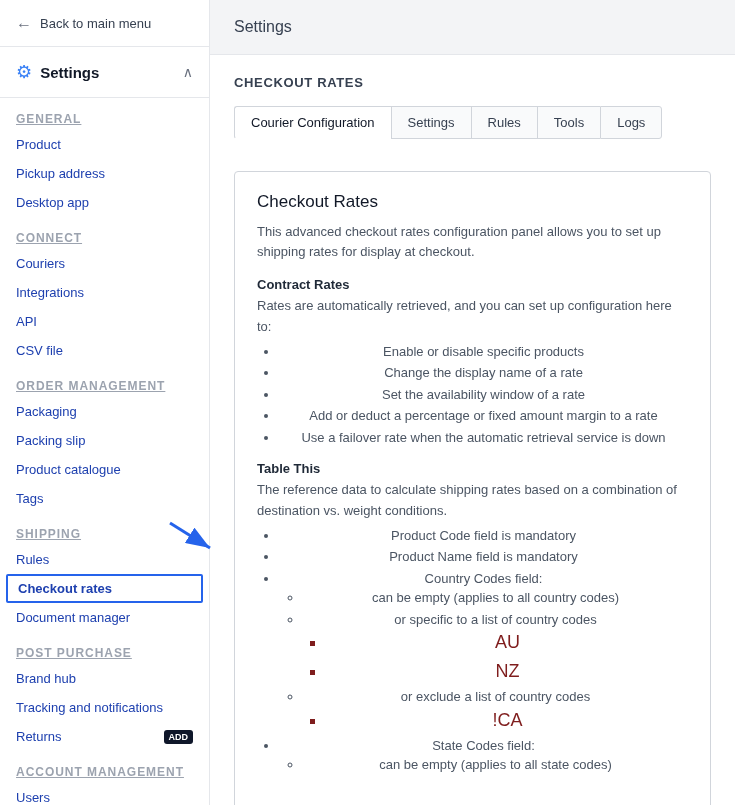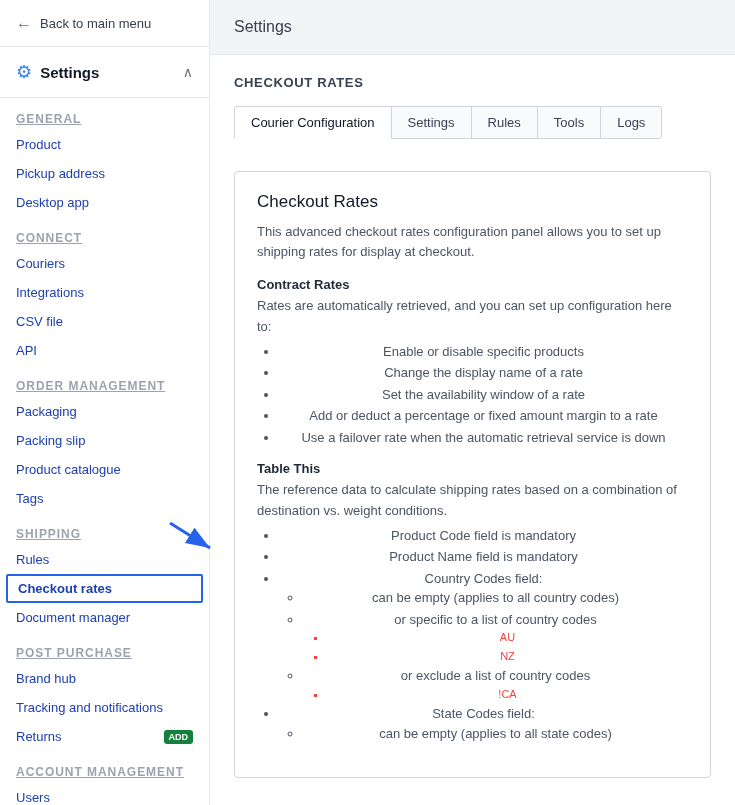--- a/index.html
+++ b/index.html
@@ -79,21 +79,21 @@
     .sidebar-item.active {
       color: #1e40af;
       font-weight: 600;
       border: 2px solid #2563eb;
       background: #fff;
       border-radius: 2px;
       margin: 0 6px;
       padding: 5px 10px;
     }
     .sidebar-item .badge {
-      background: #15803d;
+      background: #0f172a;
       color: #fff;
       font-size: 9px;
       font-weight: 700;
       padding: 2px 5px;
       border-radius: 3px;
     }
 
     
     .main {
       flex: 1;
@@ -197,22 +197,22 @@
     ul.sub-list li {
       font-size: 13px;
       color: #4b5563;
       margin-bottom: 2px;
     }
     ul.sub-sub-list {
       list-style: square;
       margin-left: 24px;
     }
     ul.sub-sub-list li {
-      font-size: 11px;
-      color: #ef4444;
+      font-size: 18px;
+      color: #7f1d1d;
     }
     .section-block { margin-bottom: 14px; }
   </style>
 </head>
 <body>
 
 <div class="sidebar">
 
   <a class="back-btn">
     <span class="back-arrow">←</span>
@@ -239,24 +239,24 @@
         <span>Desktop app</span>
       </div>
       <div class="sidebar-section-label">CONNECT</div>
       <div class="sidebar-item">
         <span>Couriers</span>
       </div>
       <div class="sidebar-item">
         <span>Integrations</span>
       </div>
       <div class="sidebar-item">
+        <span>API</span>
+      </div>
+      <div class="sidebar-item">
         <span>CSV file</span>
-      </div>
-      <div class="sidebar-item">
-        <span>API</span>
       </div>
       <div class="sidebar-section-label">ORDER MANAGEMENT</div>
       <div class="sidebar-item">
         <span>Packaging</span>
       </div>
       <div class="sidebar-item">
         <span>Packing slip</span>
       </div>
       <div class="sidebar-item">
         <span>Product catalogue</span>

